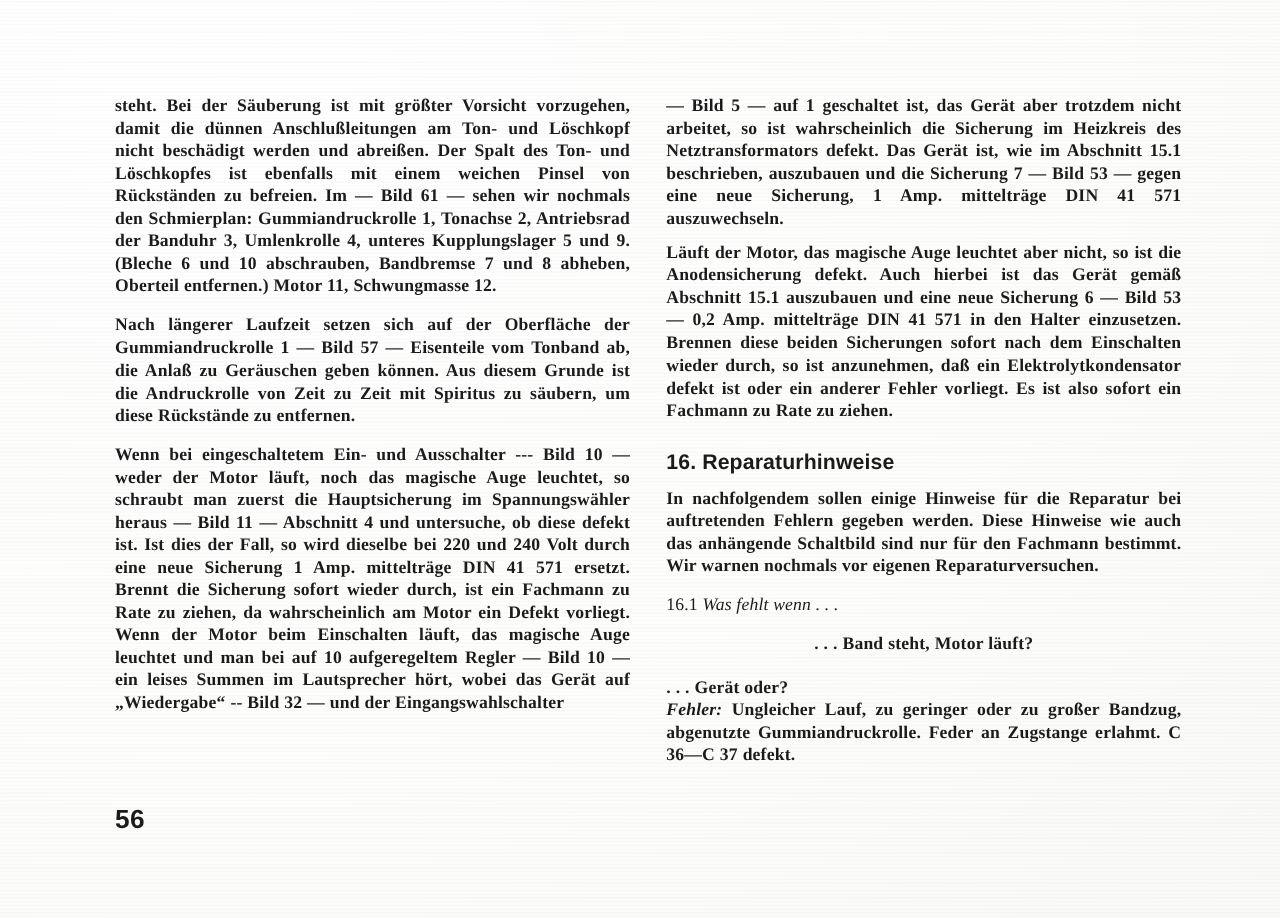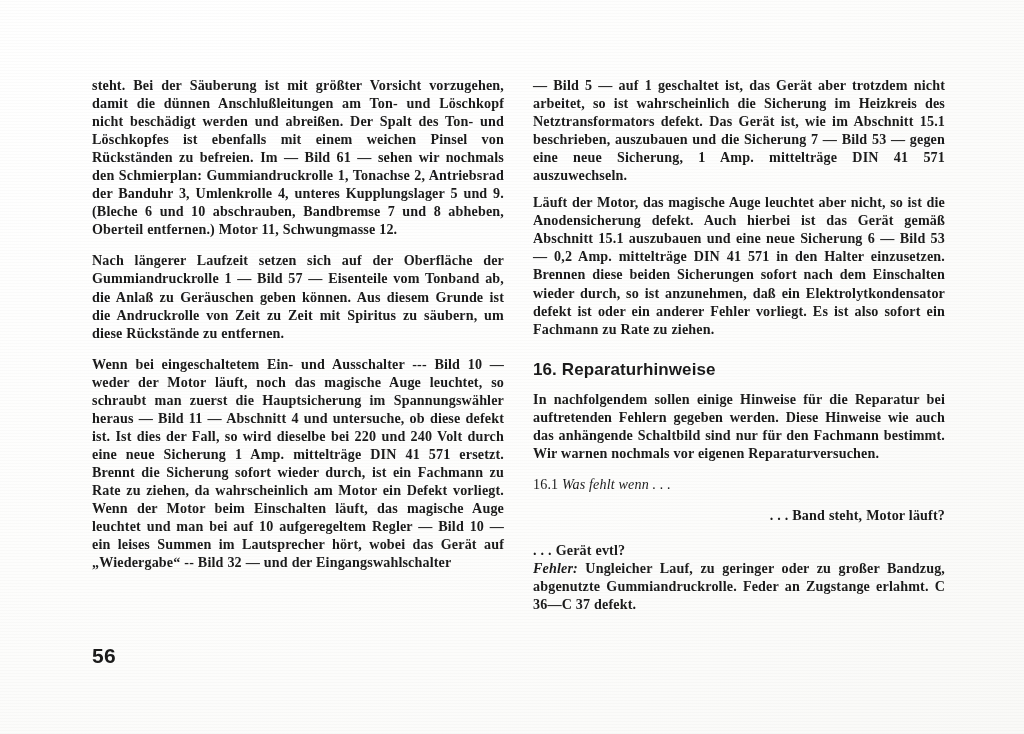--- a/index.html
+++ b/index.html
@@ -152,27 +152,27 @@
 
       <div class="gap-md"></div>
 
       <p class="subhead">
         <span class="num">16.1</span>
         <span class="title">Was fehlt wenn . . .</span>
       </p>
 
       <div class="gap-md"></div>
 
-      <p class="body" style="text-align:right">. . . Band steht, Motor läuft?</p>
+      <p class="body" style="text-align:center">. . . Band steht, Motor läuft?</p>
 
 
 
       <div class="gap-lg"></div>
 
-      <p class="body" style="text-align:left">. . . Gerät evtl?</p>
+      <p class="body" style="text-align:left">. . . Gerät oder?</p>
 
       <p class="body">
         <span class="ital">Fehler:</span>
         <span>Ungleicher Lauf, zu geringer oder zu großer Bandzug, abgenutzte Gummiandruckrolle. Feder an Zugstange erlahmt. C 36—C 37 defekt.</span>
       </p>
 
     </div>
 
   </div>
 

